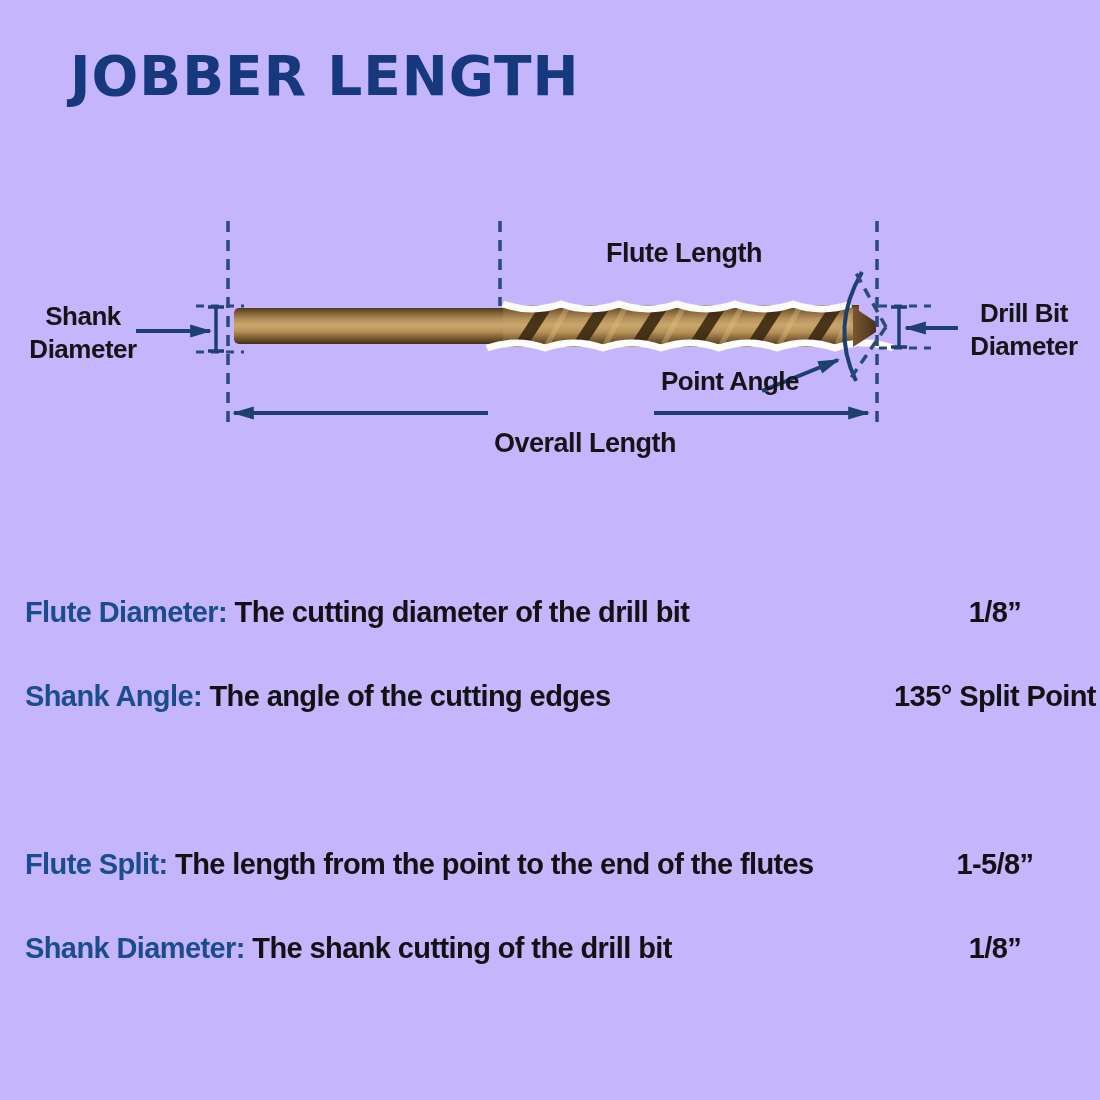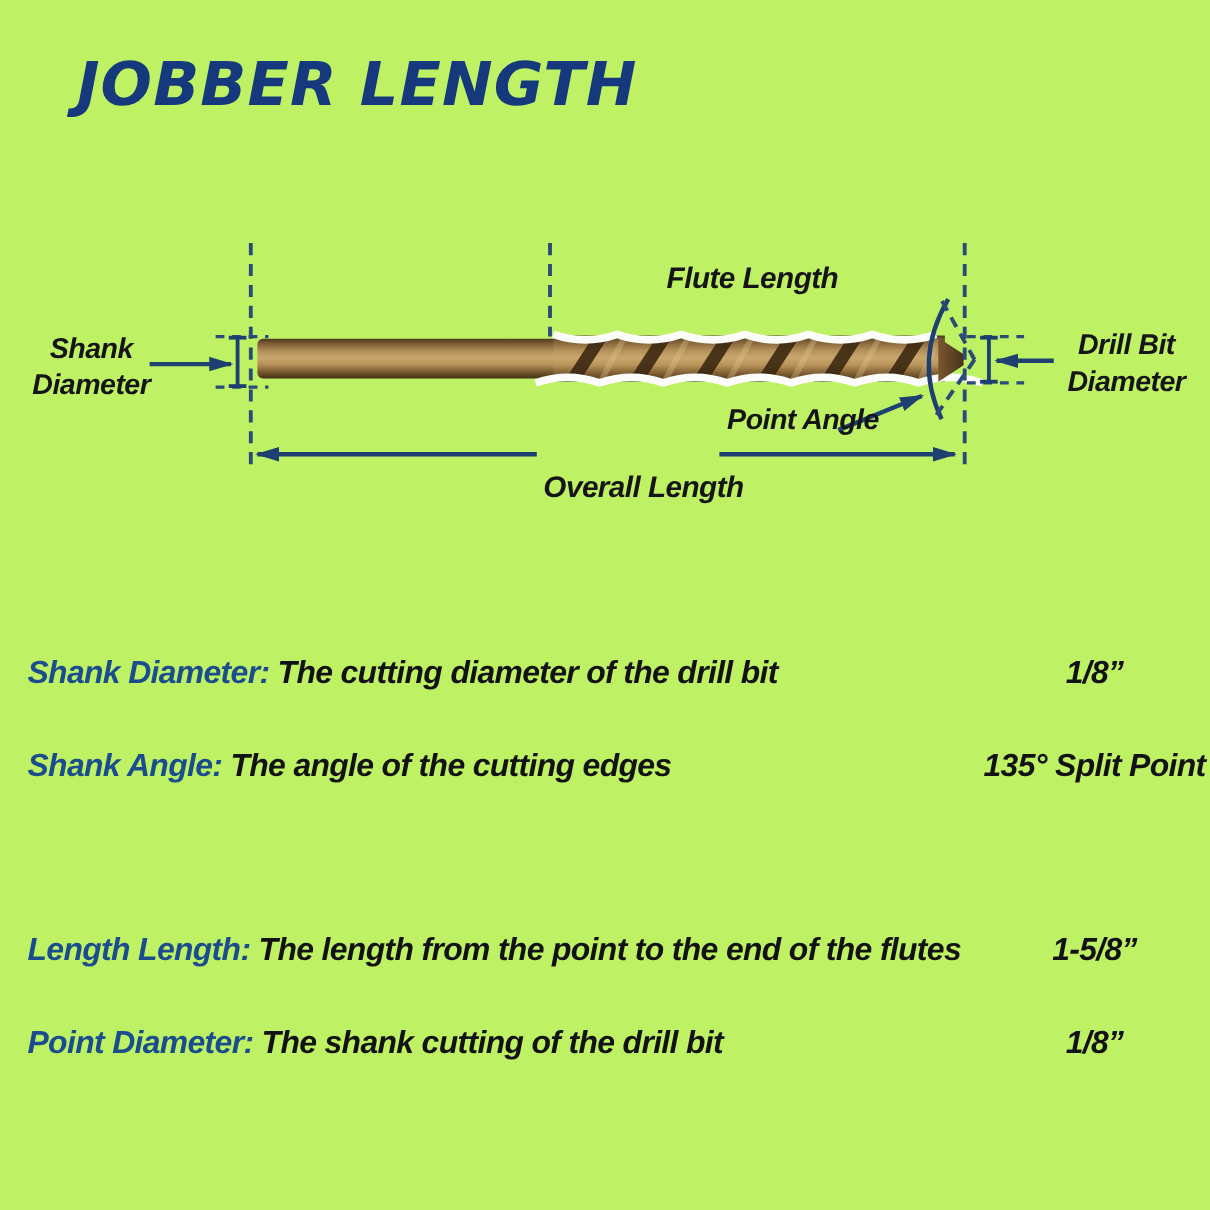--- a/index.html
+++ b/index.html
@@ -1,20 +1,19 @@
 <!DOCTYPE html>
 <html><head>
 <meta charset="utf-8">
 <style>
   html,body{margin:0;padding:0;background:#ffffff;}
   .page{
     position:relative;width:1100px;height:1100px;
-    background:#bef264;overflow:hidden;
+    background:#c4b5fd;overflow:hidden;
     font-family:"Liberation Sans",sans-serif;
-    font-style:italic;
   }
   .title{
     position:absolute;left:70px;top:44px;margin:0;
     font-family:"DejaVu Sans","Liberation Sans",sans-serif;
     font-weight:bold;font-size:55px;letter-spacing:1px;
     color:#16387d;white-space:nowrap;
   }
   .diagram-svg{position:absolute;left:0;top:0;}
   .spec-row{
     position:absolute;left:25px;right:0;height:36px;
@@ -135,37 +134,37 @@
 
     <text x="1024" y="322" font-size="26" text-anchor="middle">Drill Bit</text>
     <text x="1024" y="355" font-size="26" text-anchor="middle">Diameter</text>
 
     <text x="730" y="390" font-size="26" text-anchor="middle">Point Angle</text>
 
     <text x="585" y="452" font-size="27" text-anchor="middle">Overall Length</text>
   </svg>
 
   <div class="spec-row" style="top:596px">
-    <span class="spec-label">Shank Diameter:</span>
+    <span class="spec-label">Flute Diameter:</span>
     <span class="spec-desc">The cutting diameter of the drill bit</span>
     <span class="spec-value">1/8”</span>
   </div>
 
   <div class="spec-row" style="top:680px">
     <span class="spec-label">Shank Angle:</span>
     <span class="spec-desc">The angle of the cutting edges</span>
     <span class="spec-value">135° Split Point</span>
   </div>
 
 
   <div class="spec-row" style="top:848px">
-    <span class="spec-label">Length Length:</span>
+    <span class="spec-label">Flute Split:</span>
     <span class="spec-desc">The length from the point to the end of the flutes</span>
     <span class="spec-value">1-5/8”</span>
   </div>
 
   <div class="spec-row" style="top:932px">
-    <span class="spec-label">Point Diameter:</span>
+    <span class="spec-label">Shank Diameter:</span>
     <span class="spec-desc">The shank cutting of the drill bit</span>
     <span class="spec-value">1/8”</span>
   </div>
 
 </div>
 
 </body></html>

